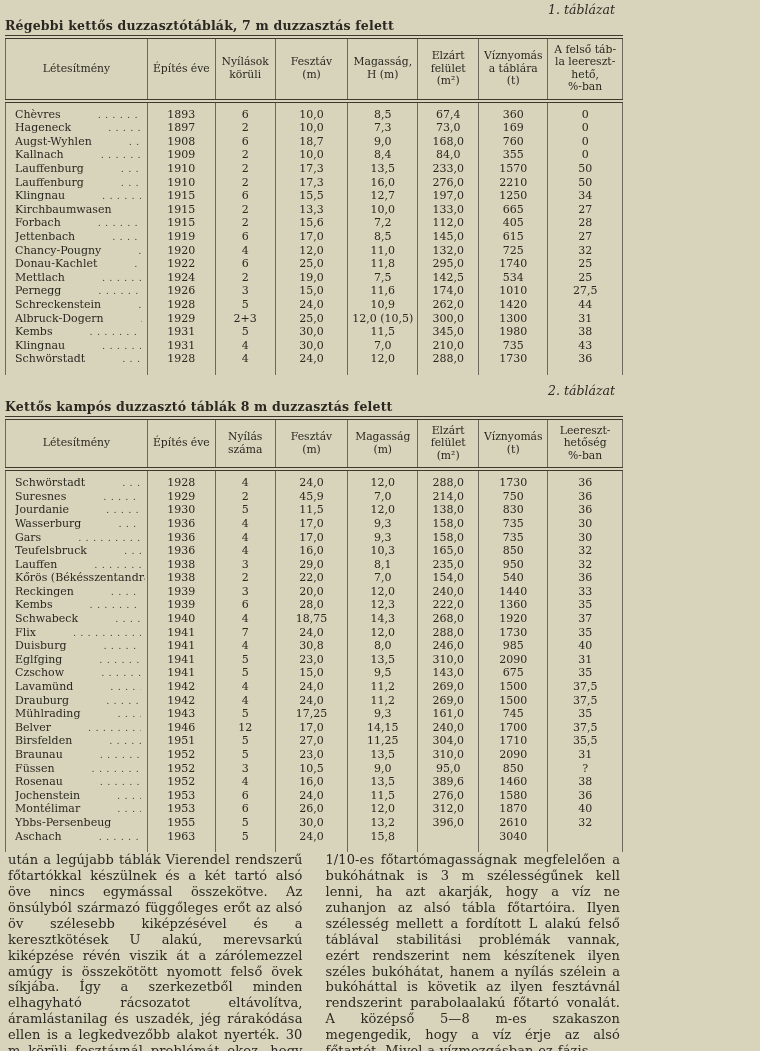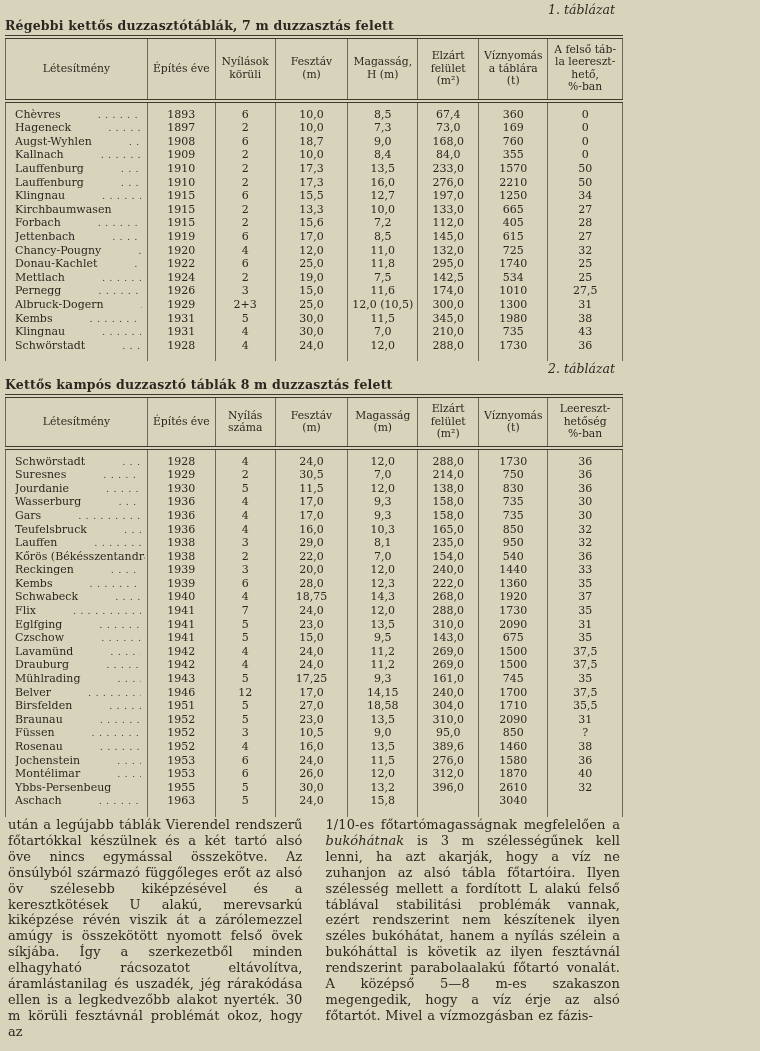--- a/index.html
+++ b/index.html
@@ -8,21 +8,21 @@
     background:#d8d4bc;color:#2a2820;
     font-family:"DejaVu Serif", serif;
     -webkit-font-smoothing:antialiased;
     overflow:hidden;
   }
   .page{box-sizing:border-box;width:628px;padding:3px 5px 0;}
   .tag{
     text-align:right;font-style:italic;font-size:12.5px;line-height:14px;
     padding-right:8px;
   }
-  .tag2{margin-top:1px;text-align:right;}
+  .tag2{margin-top:9px;text-align:right;}
   .ttl{
     text-align:left;font-weight:bold;font-size:12.5px;line-height:15px;
     margin:1px 0 2px;letter-spacing:.2px;
   }
   table{
     width:100%;border-collapse:collapse;table-layout:fixed;
     border-top:4px double #3c3a2f;
     border-left:1px solid #6b695c;border-right:1px solid #6b695c;
   }
   th{
@@ -43,21 +43,21 @@
   .nmw{display:flex;overflow:hidden;align-items:flex-start;gap:32px;}
   .nm{white-space:nowrap;}
   .dots{flex:1 1 auto;overflow:hidden;white-space:nowrap;margin:0 4px 0 5px;color:#45432f;}
   .dots::after{content:". . . . . . . . . . . . . . . . . . . . . . . . . . . . . . .";letter-spacing:.5px;font-size:10px;}
   .cols{display:flex;gap:23px;padding:0 3px;justify-content:center;}
   .col{
     flex:1 1 0;text-align:justify;
     font-size:13px;line-height:15.9px;letter-spacing:.1px;
     word-spacing:.5px;
   }
-  .it{font-style:italic;}
+  .it{}
 </style>
 </head>
 <body>
 
 <div class="page">
 
   <div class="tag">1. táblázat</div>
   <div class="ttl">Régebbi kettős duzzasztótáblák, 7 m duzzasztás felett</div>
 
   <table>
@@ -300,20 +300,35 @@
           <td>3</td>
           <td>15,0</td>
           <td>11,6</td>
           <td>174,0</td>
           <td>1010</td>
           <td>27,5</td>
         </tr>
         <tr>
           <td class="name">
             <span class="nmw">
+              <span class="nm">Schreckenstein</span>
+              <span class="dots"></span>
+            </span>
+          </td>
+          <td>1928</td>
+          <td>5</td>
+          <td>24,0</td>
+          <td>10,9</td>
+          <td>262,0</td>
+          <td>1420</td>
+          <td>44</td>
+        </tr>
+        <tr>
+          <td class="name">
+            <span class="nmw">
               <span class="nm">Albruck-Dogern</span>
               <span class="dots"></span>
             </span>
           </td>
           <td>1929</td>
           <td>2+3</td>
           <td>25,0</td>
           <td>12,0 (10,5)</td>
           <td>300,0</td>
           <td>1300</td>
@@ -419,21 +434,21 @@
         </tr>
         <tr>
           <td class="name">
             <span class="nmw">
               <span class="nm">Suresnes</span>
               <span class="dots"></span>
             </span>
           </td>
           <td>1929</td>
           <td>2</td>
-          <td>30,5</td>
+          <td>45,9</td>
           <td>7,0</td>
           <td>214,0</td>
           <td>750</td>
           <td>36</td>
         </tr>
         <tr>
           <td class="name">
             <span class="nmw">
               <span class="nm">Jourdanie</span>
               <span class="dots"></span>
@@ -578,20 +593,35 @@
           <td>7</td>
           <td>24,0</td>
           <td>12,0</td>
           <td>288,0</td>
           <td>1730</td>
           <td>35</td>
         </tr>
         <tr>
           <td class="name">
             <span class="nmw">
+              <span class="nm">Duisburg</span>
+              <span class="dots"></span>
+            </span>
+          </td>
+          <td>1941</td>
+          <td>4</td>
+          <td>30,8</td>
+          <td>8,0</td>
+          <td>246,0</td>
+          <td>985</td>
+          <td>40</td>
+        </tr>
+        <tr>
+          <td class="name">
+            <span class="nmw">
               <span class="nm">Eglfging</span>
               <span class="dots"></span>
             </span>
           </td>
           <td>1941</td>
           <td>5</td>
           <td>23,0</td>
           <td>13,5</td>
           <td>310,0</td>
           <td>2090</td>
@@ -675,21 +705,21 @@
         <tr>
           <td class="name">
             <span class="nmw">
               <span class="nm">Birsfelden</span>
               <span class="dots"></span>
             </span>
           </td>
           <td>1951</td>
           <td>5</td>
           <td>27,0</td>
-          <td>18,58</td>
+          <td>11,25</td>
           <td>304,0</td>
           <td>1710</td>
           <td>35,5</td>
         </tr>
         <tr>
           <td class="name">
             <span class="nmw">
               <span class="nm">Braunau</span>
               <span class="dots"></span>
             </span>

